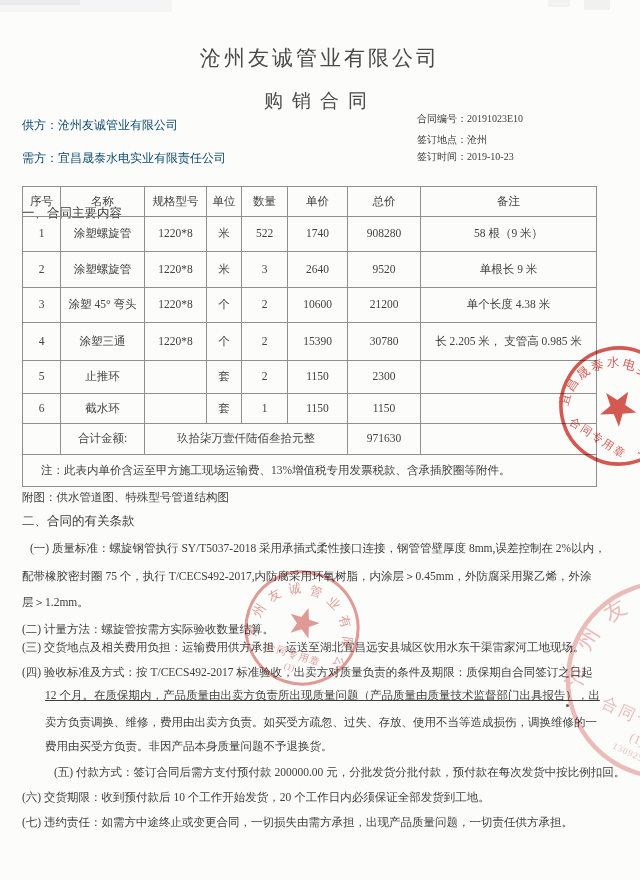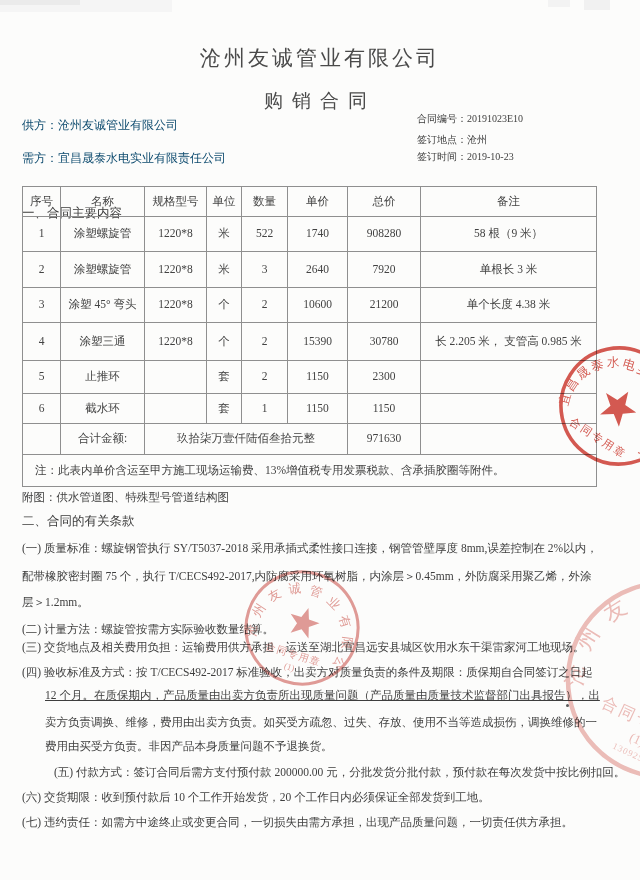--- a/index.html
+++ b/index.html
@@ -14,21 +14,21 @@
   .doc-title{top:44px;left:0;width:100%;text-align:center;font-size:21px;letter-spacing:3px;color:#4a4a4a;}
   .doc-subtitle{top:88px;left:0;width:100%;text-align:center;font-size:19px;letter-spacing:9px;color:#4a4a4a;}
   .body-line{font-size:12px;color:#0c4a6e;text-align:right;}
   .party{left:22px;}
   .meta-line{left:417px;font-size:10px;}
   .sec-title{left:22px;font-size:12.5px;color:#3a3a3a;}
   
   table.main{border-collapse:collapse;table-layout:fixed;width:575px;font-size:11.5px;color:#424242;}
   table.main td,table.main th{border:1px solid #8f8f8f;text-align:center;vertical-align:middle;
     font-weight:normal;padding:1px 3px;overflow:hidden;line-height:1.35;}
-  table.main td.note-cell{text-align:left;padding-left:12px;}
+  table.main td.note-cell{text-align:left;padding-left:18px;}
   
   .clause{left:22px;font-size:11.5px;white-space:nowrap;color:#3e3e3e;}
   .clause.indent{left:45px;}
   
   .strip{background:#efefef;}
   .dot{width:3px;height:3px;background:#5a5a5a;border-radius:50%;}
   
   .stamp{position:absolute;mix-blend-mode:multiply;pointer-events:none;}
   .stamp text{font-family:"Liberation Serif","DejaVu Serif",serif;}
 </style>
@@ -86,22 +86,22 @@
       <td>908280</td>
       <td>58 根（9 米）</td>
     </tr>
     <tr style="height:36px">
       <td>2</td>
       <td>涂塑螺旋管</td>
       <td>1220*8</td>
       <td>米</td>
       <td>3</td>
       <td>2640</td>
-      <td>7920</td>
-      <td>单根长 3 米</td>
+      <td>9520</td>
+      <td>单根长 9 米</td>
     </tr>
     <tr style="height:35px">
       <td>3</td>
       <td>涂塑 45° 弯头</td>
       <td>1220*8</td>
       <td>个</td>
       <td>2</td>
       <td>10600</td>
       <td>21200</td>
       <td>单个长度 4.38 米</td>
@@ -145,21 +145,21 @@
     </tr>
     <tr style="height:32px">
       <td colspan="8" class="note-cell">注：此表内单价含运至甲方施工现场运输费、13%增值税专用发票税款、含承插胶圈等附件。</td>
     </tr>
   </tbody>
     </table>
 
   <div class="abs clause" style="top:490px;">附图：供水管道图、特殊型号管道结构图</div>
   <div class="abs sec-title nowrap" style="top:513px;">二、合同的有关条款</div>
 
-  <div class="abs clause" style="top:541px;">(一) 质量标准：螺旋钢管执行 SY/T5037-2018 采用承插式柔性接口连接，钢管管壁厚度 8mm,误差控制在 2%以内，</div>
+  <div class="abs clause" style="top:541px;margin-left:8px;">(一) 质量标准：螺旋钢管执行 SY/T5037-2018 采用承插式柔性接口连接，钢管管壁厚度 8mm,误差控制在 2%以内，</div>
   <div class="abs clause" style="top:569px;">配带橡胶密封圈 75 个，执行 T/CECS492-2017,内防腐采用环氧树脂，内涂层＞0.45mm，外防腐采用聚乙烯，外涂</div>
   <div class="abs clause" style="top:595px;">层＞1.2mm。</div>
   <div class="abs clause" style="top:587px;margin-top:35px;">(二) 计量方法：螺旋管按需方实际验收数量结算。</div>
   <div class="abs clause" style="top:640px;">(三) 交货地点及相关费用负担：运输费用供方承担，运送至湖北宜昌远安县城区饮用水东干渠雷家河工地现场。</div>
   <div class="abs clause" style="top:665px;">(四) 验收标准及方式：按 T/CECS492-2017 标准验收，出卖方对质量负责的条件及期限：质保期自合同签订之日起</div>
   <div class="abs clause indent" style="top:688px;text-decoration:underline;">12 个月。在质保期内，产品质量由出卖方负责所出现质量问题（产品质量由质量技术监督部门出具报告），出</div>
   <div class="abs clause indent" style="top:739px;">费用由买受方负责。非因产品本身质量问题不予退换货。</div>
   <div class="abs clause indent" style="top:715px;">卖方负责调换、维修，费用由出卖方负责。如买受方疏忽、过失、存放、使用不当等造成损伤，调换维修的一</div>
   <div class="abs clause" style="top:765px;margin-left:32px;">(五) 付款方式：签订合同后需方支付预付款 200000.00 元，分批发货分批付款，预付款在每次发货中按比例扣回。</div>
   <div class="abs clause" style="top:790px;">(六) 交货期限：收到预付款后 10 个工作开始发货，20 个工作日内必须保证全部发货到工地。</div>

